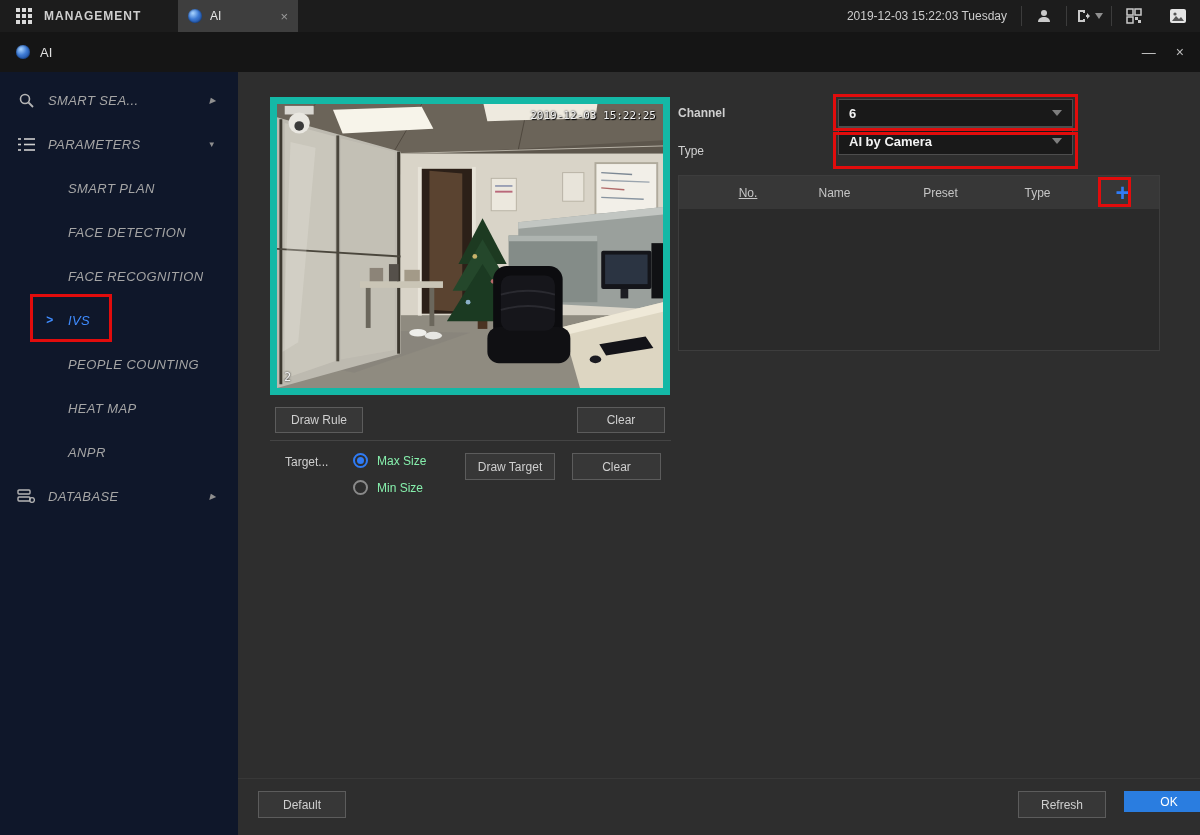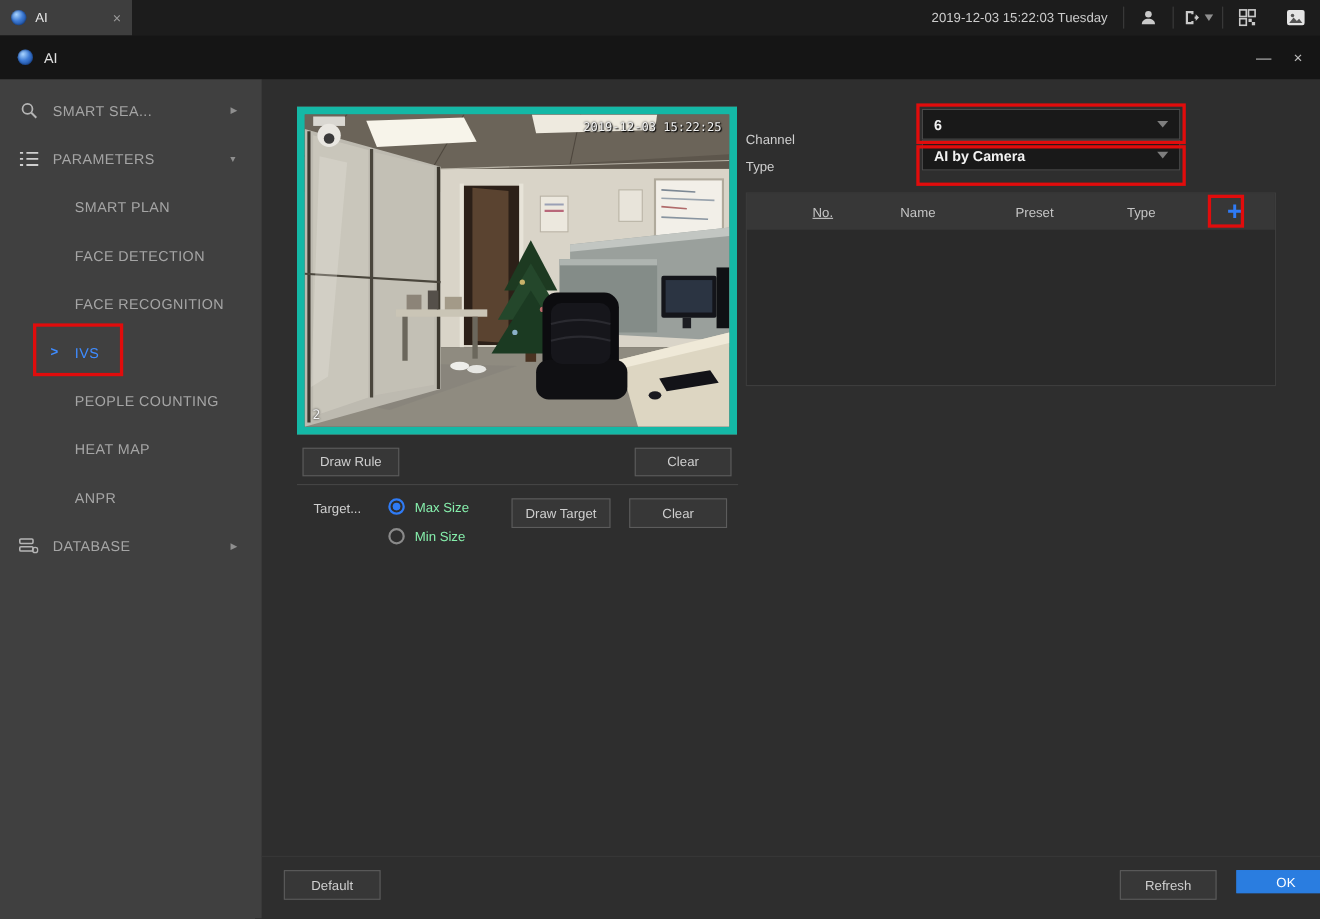--- a/index.html
+++ b/index.html
@@ -32,21 +32,21 @@
 
   
   .win-titlebar { position:absolute; top:32px; left:0; width:1200px; height:40px;
     background:#151515; display:flex; align-items:center; padding:0 16px; z-index:5; }
   .win-titlebar .lbl { margin-left:10px; font-size:13px; color:#e0e0e0; }
   .win-ctrl { margin-left:auto; display:flex; align-items:center; gap:20px; }
   .win-ctrl span { color:#bdbdbd; font-size:14px; cursor:pointer; line-height:1; }
 
   
   .body-row { position:absolute; top:72px; left:0; width:1200px; height:763px; display:flex; }
-  .sidebar { width:238px; background:#404040; position:relative; padding-top:6px; flex:none; }
+  .sidebar { width:238px; background:#0f172a; position:relative; padding-top:6px; flex:none;font-style:italic; }
   .content { flex:1; position:relative; background:#2e2e2e; }
 
   
   .side-item { height:44px; display:flex; align-items:center; cursor:pointer;
     color:#a5a5a5; font-size:13px; letter-spacing:.4px; position:relative; }
   .side-item.top { padding-left:16px; gap:12px; }
   .side-item.sub { padding-left:68px;align-items:center; }
   .side-item .s-arrow { position:absolute; right:22px; font-size:8px; color:#8f8f8f; }
   .side-item.selected { color:#3f8cff; }
   .sel-chevron { position:absolute; left:46px; color:#3f8cff; font-size:12px; font-weight:bold; }
@@ -96,20 +96,34 @@
   .radio.on { border-color:#2f7bf5; }
   .radio.on::after { content:""; position:absolute; left:2px; top:2px; width:7px; height:7px;
     border-radius:50%; background:#2f7bf5; }
   .radio-row .r-lbl { font-size:12px; color:#86efac; }
 </style>
 </head>
 <body>
 
 <header class="topbar">
   <div class="tb-left">
+    <div class="tb-mgmt">
+      <span class="grid-icon">
+          <i></i>
+          <i></i>
+          <i></i>
+          <i></i>
+          <i></i>
+          <i></i>
+          <i></i>
+          <i></i>
+          <i></i>
+        </span>
+      <span class="lbl">MANAGEMENT</span>
+    </div>
     <div class="tb-tab">
       <span class="sphere"></span>
       <span class="lbl">AI</span>
       <span class="tab-close">×</span>
     </div>
   </div>
   <div class="tb-right">
     <span class="tb-date">2019-12-03 15:22:03 Tuesday</span>
     <div class="tb-sep"></div>
     <div class="tb-ic">
@@ -311,21 +325,21 @@
         <path d="M232 216 q28 -8 56 0" stroke="#2a2a30" stroke-width="2" fill="none"></path>
 
         <rect x="8" y="2" width="30" height="9" fill="#d9d7d1"></rect>
         <circle cx="23" cy="20" r="11" fill="#e9e7e1"></circle>
         <circle cx="23" cy="23" r="5" fill="#3a3a3a"></circle>
       </svg>
       <span class="osd-time">2019-12-03 15:22:25</span>
       <span class="osd-ch">2</span>
     </div>
 
-    <span class="f-label" style="left:440px; top:48px;">Channel</span>
+    <span class="f-label" style="left:440px; top:34px;font-weight:bold;">Channel</span>
     <div class="select" style="left:600px; top:27px;">
       <span class="val">6</span>
       <span class="caret"></span>
     </div>
 
     <span class="f-label" style="left:440px; top:72px;">Type</span>
     <div class="select" style="left:600px; top:55px;">
       <span class="val">AI by Camera</span>
       <span class="caret"></span>
     </div>

